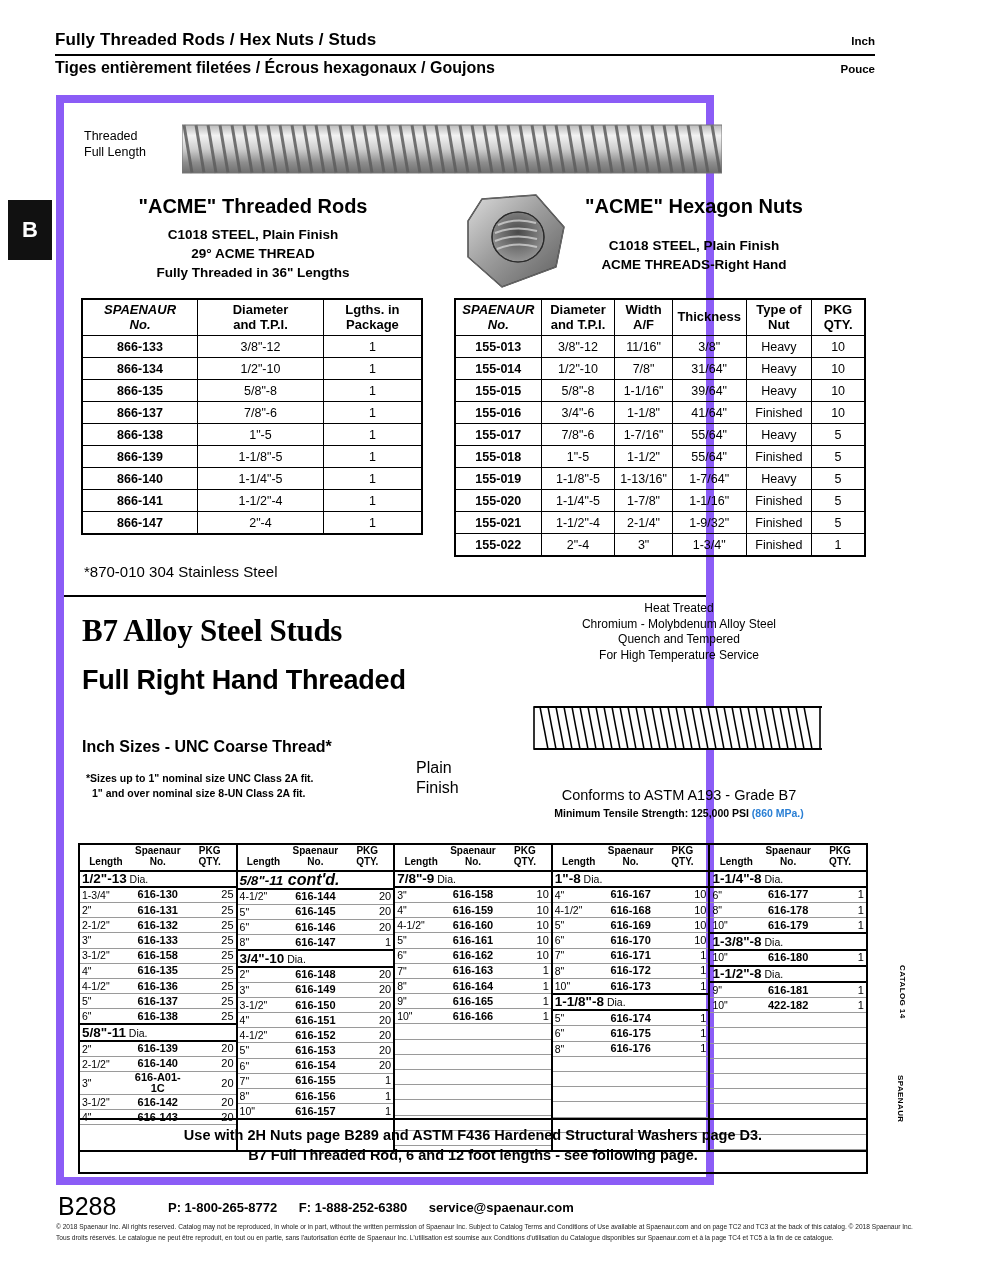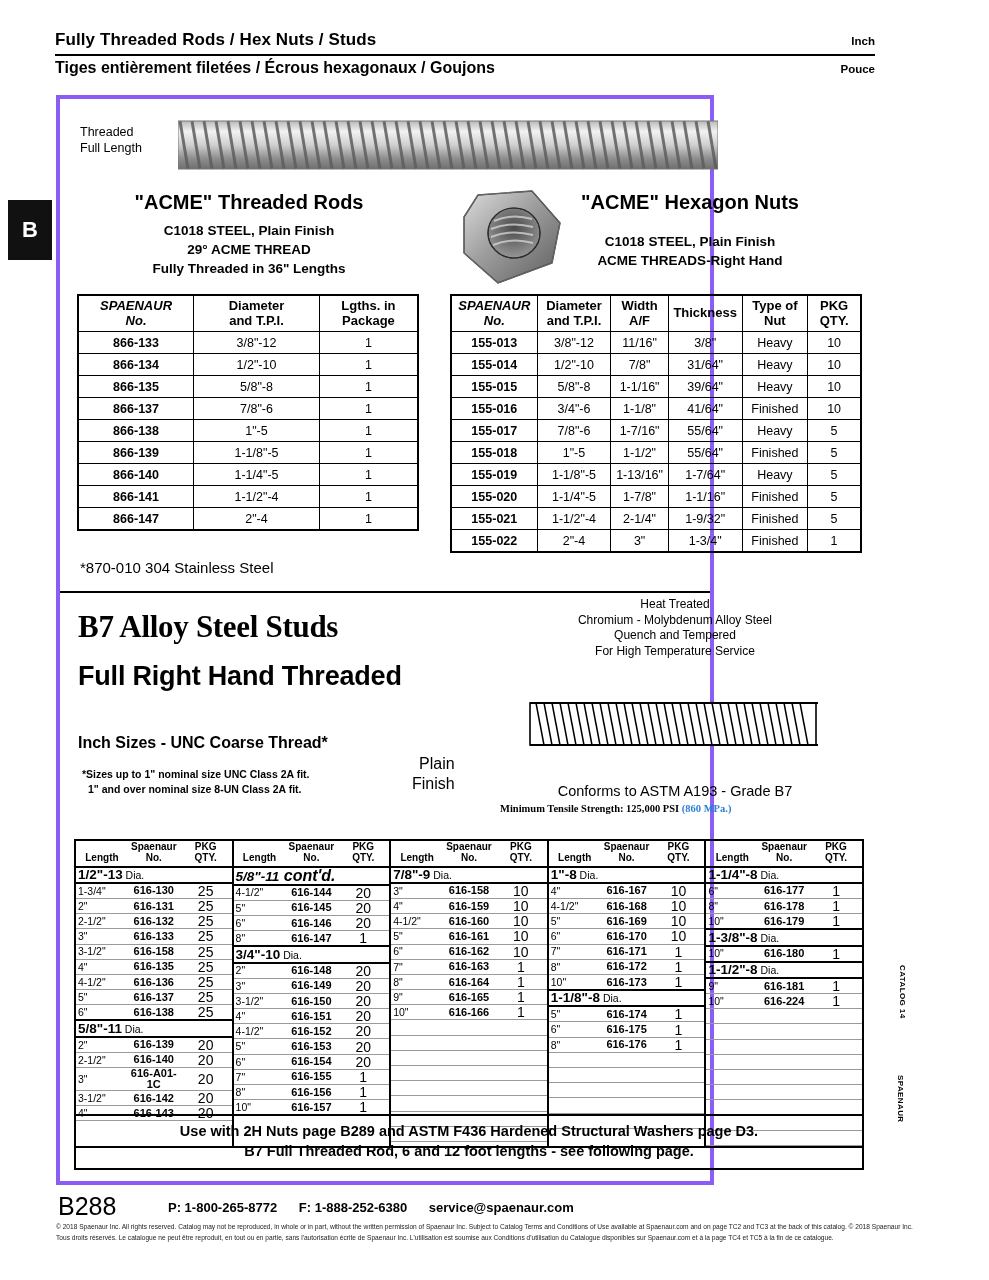--- a/index.html
+++ b/index.html
@@ -24,21 +24,21 @@
   
   .tab-b{
     position:absolute;left:8px;top:200px;width:44px;height:60px;
     background:#111;color:#fff;display:flex;align-items:center;justify-content:center;
     font-size:22px;font-weight:bold;
   }
 
   
   .frame{
     position:absolute;left:56px;top:95px;width:658px;height:1090px;
-    border:4px solid #8b5cf6;box-sizing:border-box;
+    border:8px solid #8b5cf6;box-sizing:border-box;
   }
   .divider{position:absolute;left:0;width:100%;border-top:2px solid #000;}
 
   
   .threaded-label{position:absolute;left:20px;top:26px;font-size:12.5px;line-height:1.25;}
   .rod-img{position:absolute;left:118px;top:18px;width:540px;height:56px;}
 
   .acme-rods-title{position:absolute;left:14px;top:92px;width:350px;text-align:center;font-size:20px;font-weight:bold;}
   .acme-rods-sub{position:absolute;left:14px;top:122px;width:350px;text-align:center;font-size:13.5px;font-weight:bold;line-height:1.42;}
 
@@ -62,38 +62,38 @@
   #nuts-table{position:absolute;left:390px;top:195px;width:412px;}
   #nuts-table td{height:19px;}
 
   .footnote{position:absolute;left:20px;top:460px;font-size:15px;}
 
   
   .b7-title{position:absolute;left:18px;top:510px;font-size:31px;font-weight:bold;letter-spacing:-.3px;font-family:Liberation Serif, serif;}
   .b7-title2{position:absolute;left:18px;top:562px;font-size:27px;font-weight:bold;letter-spacing:-.2px;}
   .b7-inch{position:absolute;left:18px;top:635px;font-size:16px;font-weight:bold;}
   .b7-star{position:absolute;left:22px;top:668px;font-size:10.5px;font-weight:bold;line-height:1.45;}
-  .plain-finish{position:absolute;left:352px;top:655px;font-size:16px;line-height:1.28;text-align:right;}
+  .plain-finish{position:absolute;left:352px;top:655px;font-size:16px;line-height:1.28;text-align:left;}
 
   .b7-right{position:absolute;left:420px;top:498px;width:390px;text-align:center;font-size:12px;line-height:1.3;}
   .stud-img{position:absolute;left:468px;top:598px;width:290px;height:54px;}
   .conforms{position:absolute;left:420px;top:684px;width:390px;text-align:center;font-size:14.5px;}
-  .tensile{position:absolute;left:440px;top:704px;width:390px;font-size:10.5px;font-weight:bold;font-family:Liberation Serif, serif;}
+  .tensile{position:absolute;left:420px;top:704px;width:390px;text-align:center;font-size:10.5px;font-weight:bold;}
   .mpa{color:#2a7fd4;}
 
   
   .bigtable{position:absolute;left:14px;top:740px;width:790px;border:2px solid #000;box-sizing:border-box;display:flex;}
   .colgrp{flex:1;border-right:2px solid #000;box-sizing:border-box;}
   .colgrp:last-child{border-right:none;}
   table.bt{width:100%;border-collapse:collapse;font-size:11px;table-layout:fixed;}
   table.bt th{font-size:10px;font-weight:bold;line-height:1.08;padding:1px 0 2px 0;vertical-align:bottom;border-bottom:2px solid #000;}
   table.bt td{height:14.2px;padding:0 2px;border-bottom:1px solid #9a9a9a;line-height:1;}
   td.len{text-align:left;font-size:10.5px;width:32%;}
   td.sno{text-align:center;font-weight:bold;font-size:11px;width:44%;}
-  td.qty{text-align:center;font-size:14px;width:24%;}
+  td.qty{text-align:right;font-size:11px;width:24%;}
   tr.dia td{border-top:2px solid #000;border-bottom:2px solid #000;text-align:left;padding-left:2px;}
   tr.dia span.d{font-size:13.5px;font-weight:bold;}
   tr.dia span.dsuf{font-size:10.5px;font-weight:normal;}
   tr.dia span.dcont{font-size:16px;font-weight:bold;font-style:italic;}
   tr.dia.ital span.d{font-style:italic;}
   tr.blank td{border-bottom:1px solid #9a9a9a;}
 
   
   .notebox{
     position:absolute;left:14px;top:1015px;width:790px;
@@ -894,21 +894,21 @@
               <tr class="dia">
                 <td colspan="3"><span class="d">1-1/2"-8</span><span class="dsuf"> Dia.</span></td>
               </tr>
               <tr>
                 <td class="len">9"</td>
                 <td class="sno">616-181</td>
                 <td class="qty">1</td>
               </tr>
               <tr>
                 <td class="len">10"</td>
-                <td class="sno">616-224</td>
+                <td class="sno">422-182</td>
                 <td class="qty">1</td>
               </tr>
               <tr class="blank">
                 <td>&nbsp;</td>
                 <td>&nbsp;</td>
                 <td>&nbsp;</td>
               </tr>
               <tr class="blank">
                 <td>&nbsp;</td>
                 <td>&nbsp;</td>

